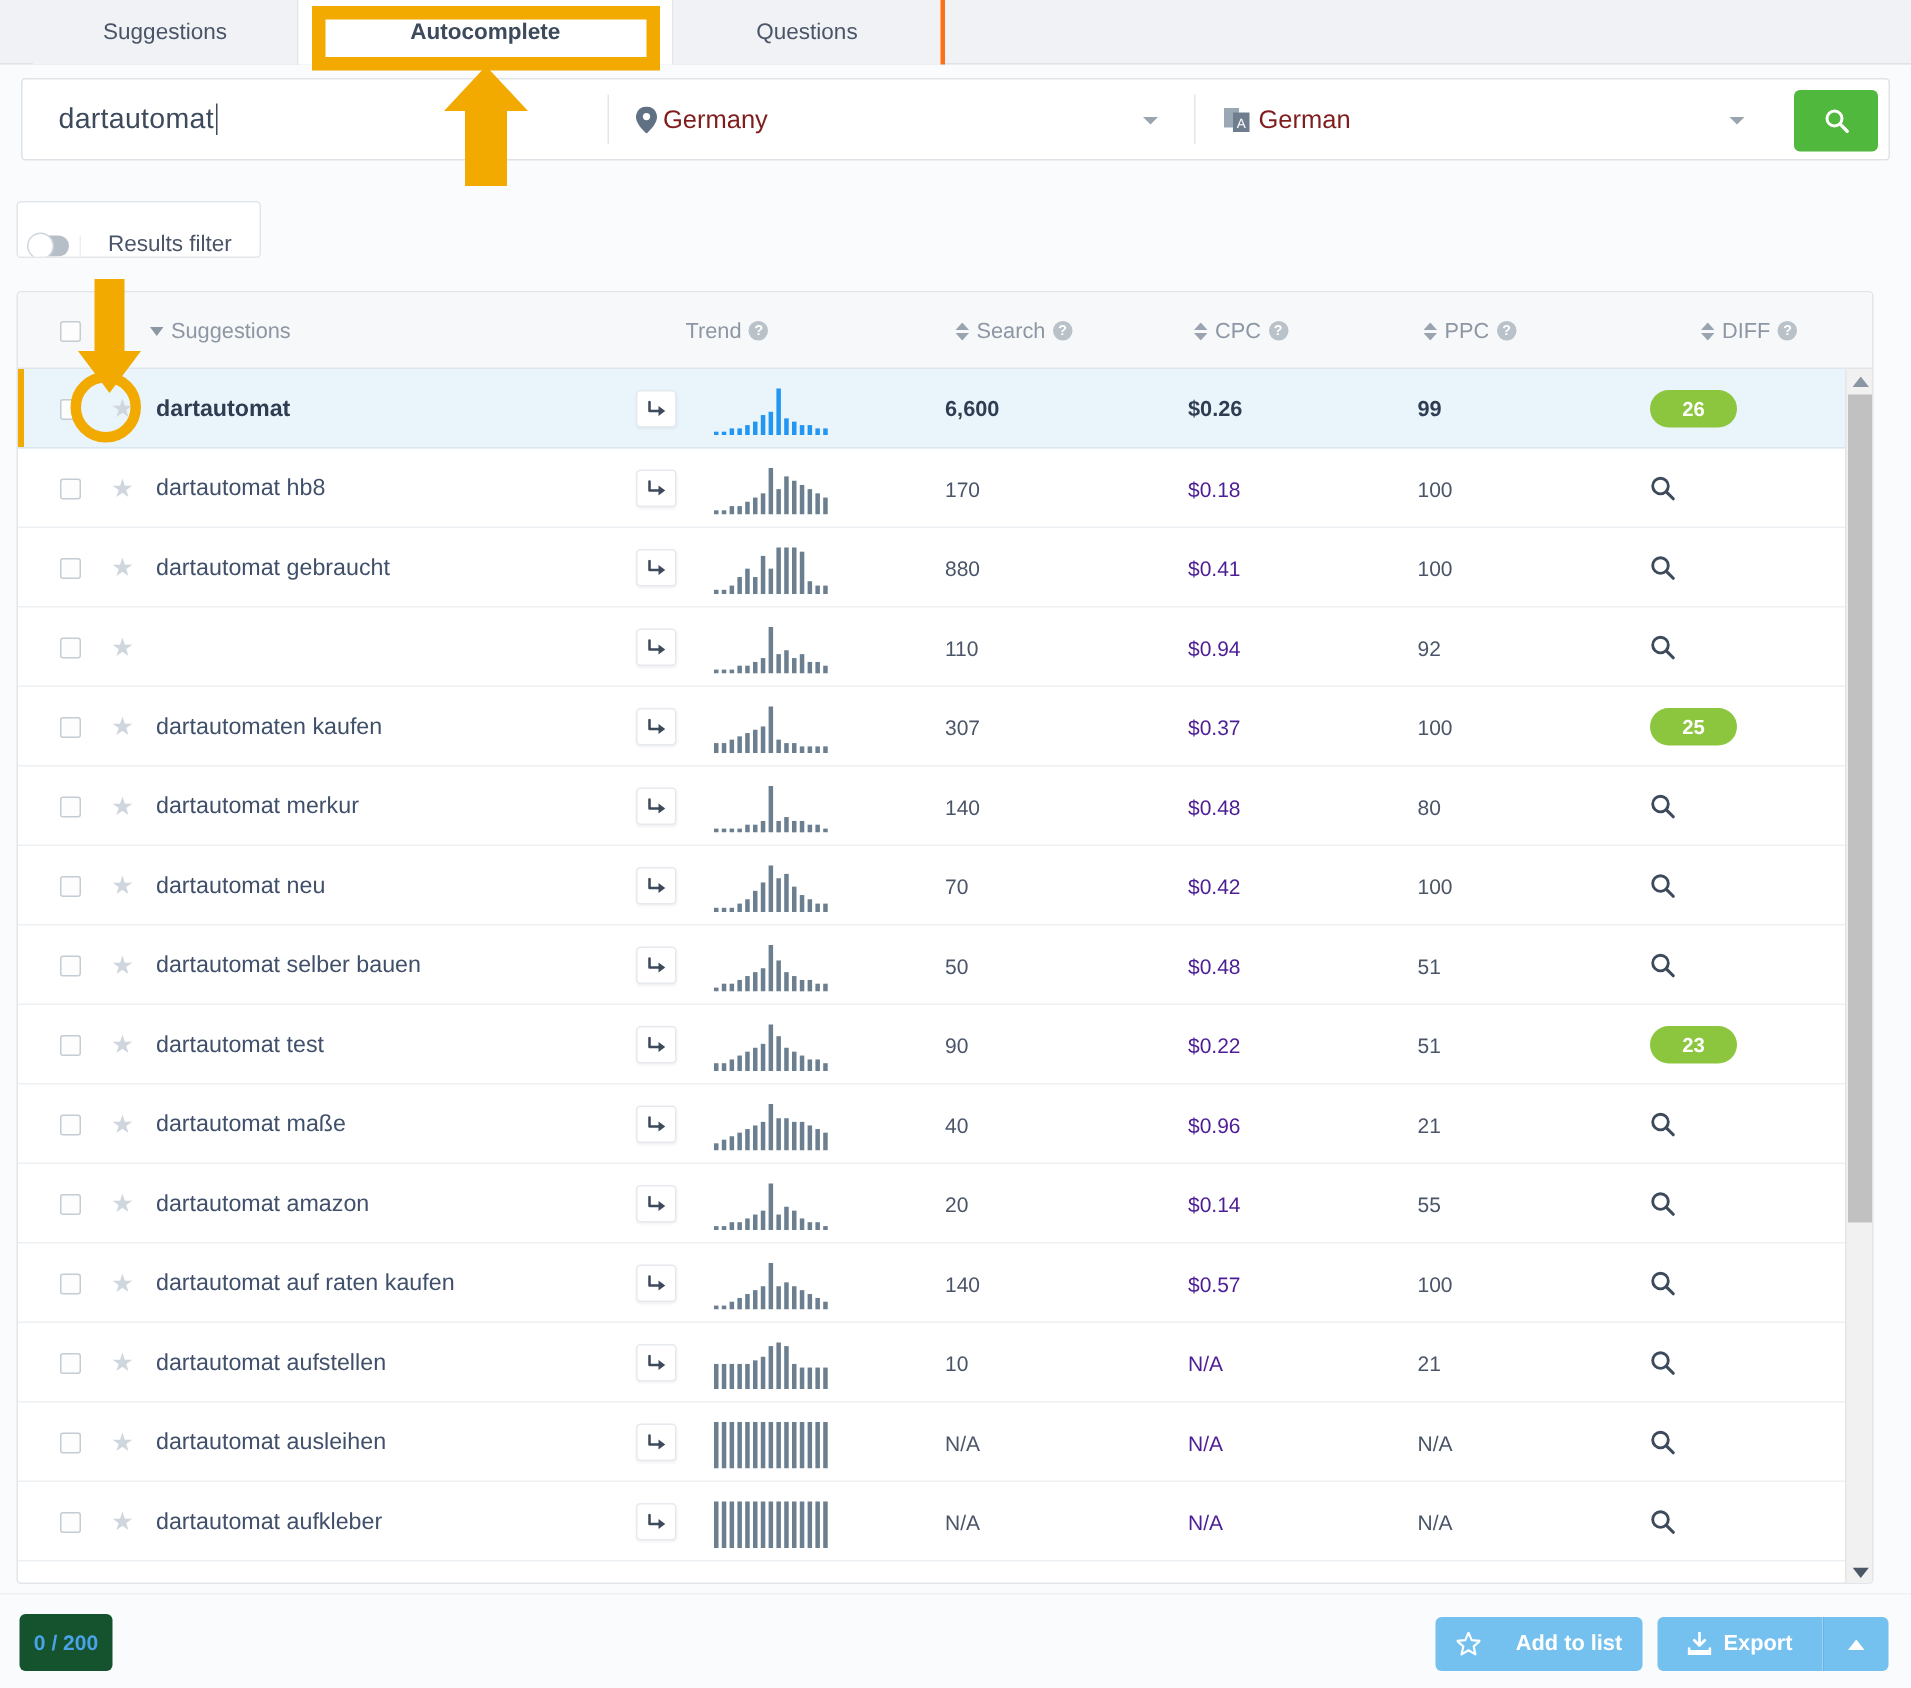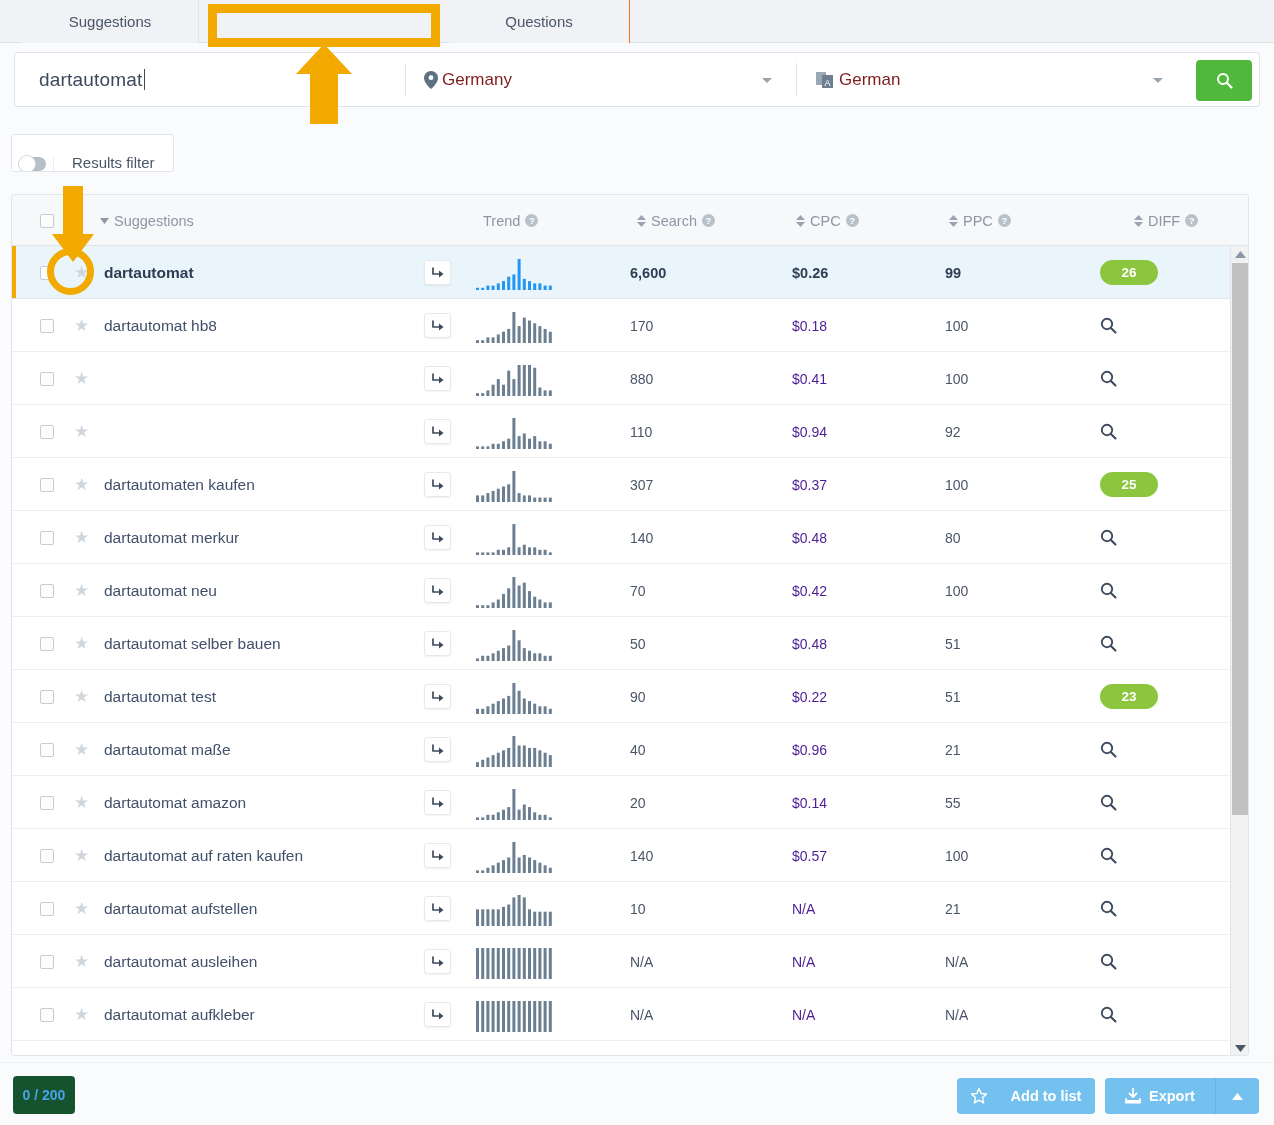--- a/index.html
+++ b/index.html
@@ -19,21 +19,21 @@
   }
   .tab {
     position: absolute; top: 0; height: 43px;
     display: flex; align-items: center; justify-content: center;
     font-size: 15px; color: #4a5568;
     background: #f0f2f5;
     border-right: 1px solid #e2e6ea;
   }
   .tab.t1 { left: 22px;  width: 177px; }
   .tab.t2 { left: 199px; width: 250px; }
-  .tab.t3 { left: 449px; width: 181px; background:#f0f2f5; border-right:1px solid #f97316;}
+  .tab.t3 { left: 449px; width: 181px; background:#f0f2f5; border-right:3px solid #f97316;}
   .tab.active {
     background: #ffffff; color: #3d4a5c; font-weight: bold;
   }
   .tab-highlight {
     position: absolute; left: 208px; top: 4px; width: 232px; height: 43px;
     border: 9px solid #f2a900;
     background: transparent;
     z-index: 5;
   }
   .arrow-up {
@@ -218,20 +218,23 @@
   .sep-line{position:absolute;left:0;top:1062px;width:1274px;height:1px;background:#eef1f4;}
 </style>
 </head>
 <body>
 
 <div id="app">
 
   <div class="tabbar">
     <div class="tab t1">
       <span>Suggestions</span>
+    </div>
+    <div class="tab t2 active">
+      <span>Autocomplete</span>
     </div>
     <div class="tab t3">
       <span>Questions</span>
     </div>
   </div>
   <div class="tab-highlight"></div>
   <svg class="arrow-up" viewBox="0 0 56 80">
     <polygon points="28,0 56,30 42,30 42,80 14,80 14,30 0,30" fill="#f2a900"></polygon>
   </svg>
 
@@ -282,21 +285,21 @@
     <div class="thead">
       <div class="th" style="left:28px">
         <span class="chk"></span>
       </div>
       <div class="th" style="left:88px">
         <svg class="sortic" width="9" height="6" viewBox="0 0 9 6">
             <polygon points="0,0 9,0 4.5,6" fill="#8d97a3"></polygon>
           </svg>
         <span>Suggestions</span>
       </div>
-      <div class="th" style="left:471px">
+      <div class="th" style="left:445px">
         <span>Trend</span>
         <span class="qmark">?</span>
       </div>
       <div class="th" style="left:625px">
         <svg class="sortic" width="9" height="12" viewBox="0 0 9 12">
             <polygon points="4.5,0 9,5 0,5" fill="#9aa4b0"></polygon>
             <polygon points="4.5,12 9,7 0,7" fill="#9aa4b0"></polygon>
           </svg>
         <span>Search</span>
         <span class="qmark">?</span>
@@ -415,20 +418,21 @@
             </svg>
           </div>
         </div>
         <div class="row">
           <div class="cell c-chk">
             <span class="chk"></span>
           </div>
           <div class="cell c-star">
             <span class="star">★</span>
           </div>
+          <div class="cell c-kw">dartautomat gebraucht</div>
           <div class="cell c-arr">
             <span class="arrbtn">
               <svg width="13" height="12" viewBox="0 0 13 12">
                 <path d="M2 1v6h8" fill="none" stroke="#3d4a5c" stroke-width="1.7" stroke-linecap="round" stroke-linejoin="round"></path>
                 <polygon points="8,3.6 12.5,7 8,10.4" fill="#3d4a5c"></polygon>
               </svg>
             </span>
           </div>
           <div class="cell c-trend">
             <svg class="trend-svg" width="80" height="34" viewBox="0 0 80 34">

